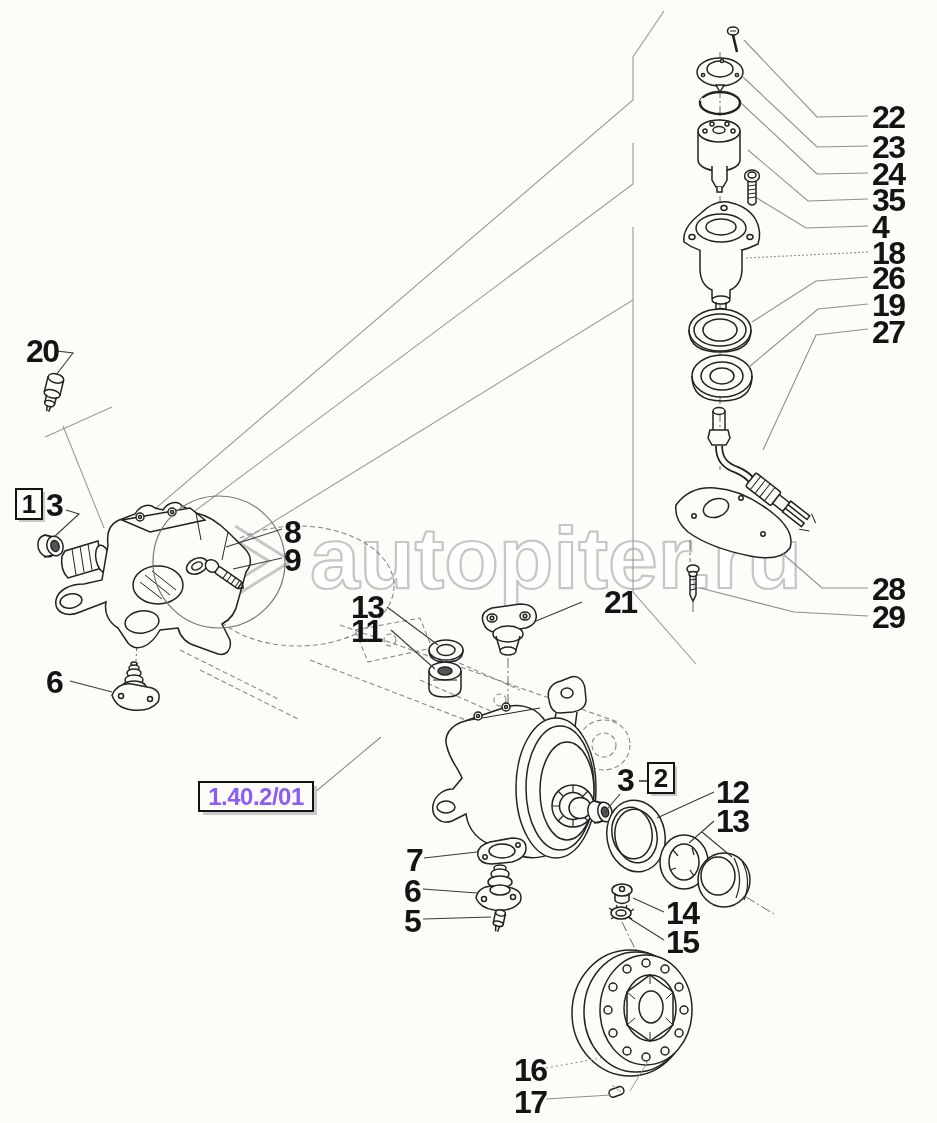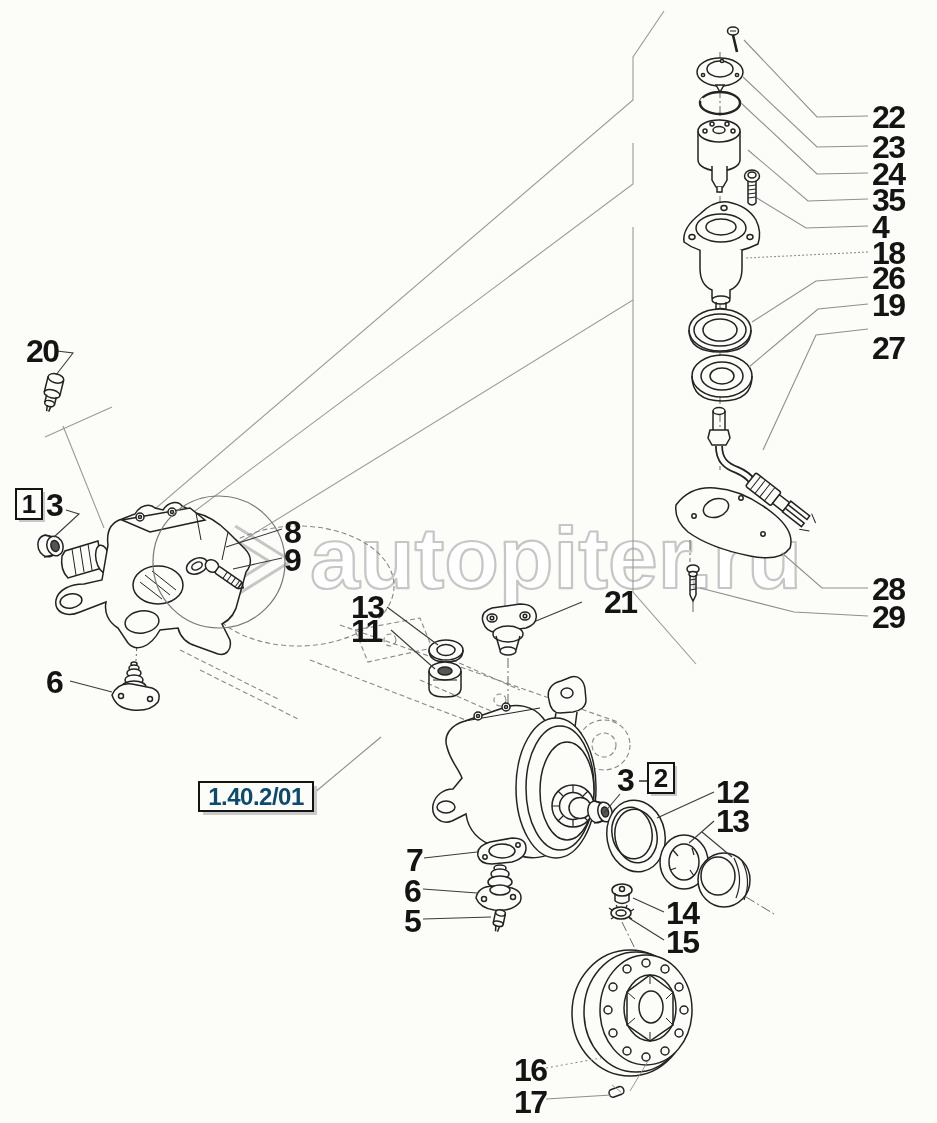--- a/index.html
+++ b/index.html
@@ -6,21 +6,21 @@
   .stage{position:relative;width:937px;height:1123px;background:#fcfcf9;overflow:hidden;
          font-family:"Liberation Sans",sans-serif;}
   .stage svg{position:absolute;left:0;top:0;}
   .co{position:absolute;font-weight:bold;font-size:32px;line-height:1;color:#141414;
       letter-spacing:-1.5px;white-space:nowrap;}
   .cobox{position:absolute;width:24px;height:28px;border:2px solid #141414;background:#fcfcf9;
          display:flex;align-items:center;justify-content:center;font-weight:bold;font-size:26px;
          color:#141414;box-shadow:3px 3px 0 -1px #c9c9c9;}
   .refbox{position:absolute;left:198px;top:781px;width:112px;height:27px;border:2px solid #141414;
           background:#fcfcf9;display:flex;align-items:center;justify-content:center;
-          font-weight:bold;font-size:24px;letter-spacing:-0.5px;color:#0c4a6e;
+          font-weight:bold;font-size:24px;letter-spacing:-0.5px;color:#8b5cf6;
           box-shadow:4px 4px 0 -1px #c9c9c9;}
 </style>
 </head>
 <body>
 
 <div class="stage">
 
 <svg width="937" height="1123" viewBox="0 0 937 1123">
 
   <g>
@@ -428,19 +428,19 @@
   <div class="co" style="left:514px;top:1054px">16</div>
   <div class="co" style="left:514px;top:1086px">17</div>
   <div class="co" style="left:872px;top:101px">22</div>
   <div class="co" style="left:872px;top:131px">23</div>
   <div class="co" style="left:872px;top:158px">24</div>
   <div class="co" style="left:872px;top:184px">35</div>
   <div class="co" style="left:872px;top:211px">4</div>
   <div class="co" style="left:872px;top:237px">18</div>
   <div class="co" style="left:872px;top:262px">26</div>
   <div class="co" style="left:872px;top:289px">19</div>
-  <div class="co" style="left:872px;top:332px">27</div>
+  <div class="co" style="left:872px;top:316px">27</div>
   <div class="co" style="left:872px;top:573px">28</div>
   <div class="co" style="left:872px;top:601px">29</div>
 
   <div class="refbox">1.40.2/01</div>
 
 </div>
 
 </body></html>

